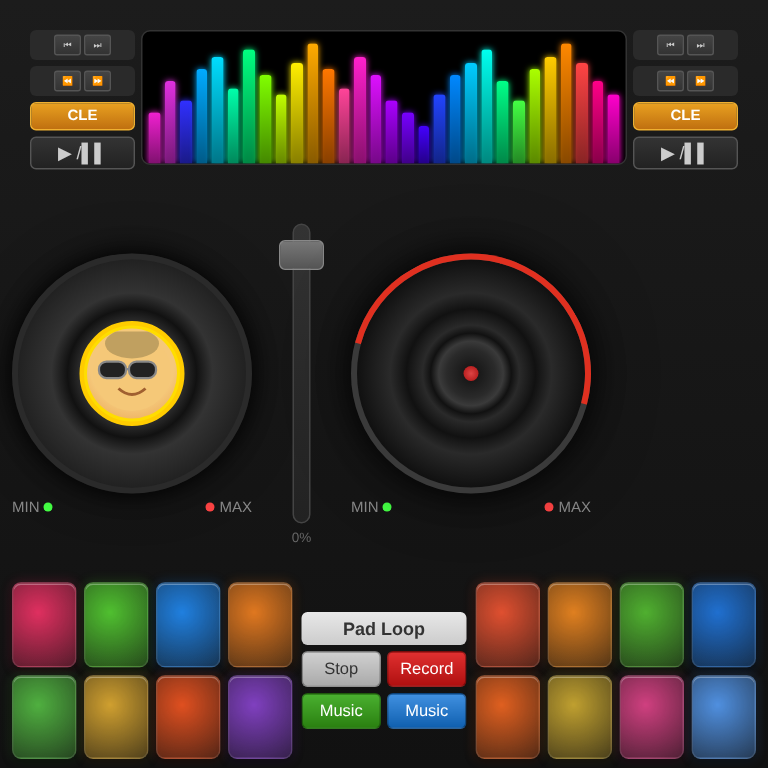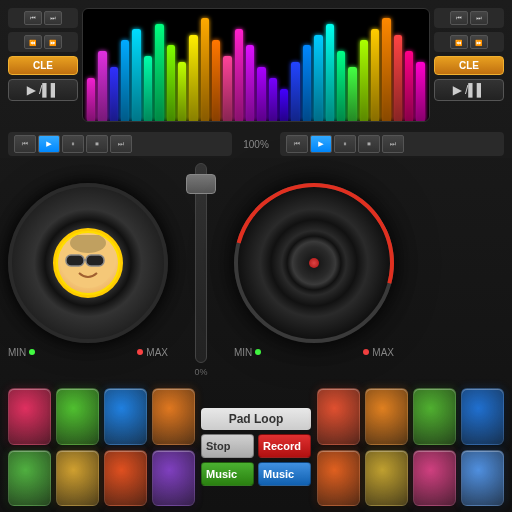--- a/index.html
+++ b/index.html
@@ -16,21 +16,21 @@
       height: 512px;
       background: linear-gradient(180deg, #1c1c1c 0%, #111 100%);
       display: flex;
       flex-direction: column;
     }
 
     
     .top-section {
       display: flex;
       height: 130px;
-      padding: 8px;
+      padding: 20px;
       gap: 4px;
     }
 
     .deck-controls {
       display: flex;
       flex-direction: column;
       gap: 4px;
       width: 70px;
     }
 
@@ -369,21 +369,22 @@
       display: grid;
       grid-template-columns: 1fr 1fr;
       gap: 4px;
       width: 100%;
     }
 
     .ctrl-btn {
       padding: 5px 4px;
       border-radius: 4px;
       font-size: 11px;
-      font-weight: bold;
+      font-weight: normal;
+      text-align: center;
       cursor: pointer;
       border: 1px solid rgba(0,0,0,0.3);
     }
 
     .ctrl-btn.stop-btn {
       background: linear-gradient(180deg, #d0d0d0 0%, #aaa 100%);
       color: #333;
     }
 
     .ctrl-btn.record-btn {
@@ -472,37 +473,20 @@
         <div class="transport-btn">⏩</div>
       </div>
       <div class="cle-btn">CLE</div>
       <div class="play-pause-btn">
         <span>▶</span>
         <span>/▌▌</span>
       </div>
     </div>
   </div>
 
-  <div class="transport-bar">
-    <div class="transport-bar-left">
-      <div class="t-btn">⏮</div>
-      <div class="t-btn play">▶</div>
-      <div class="t-btn pause">⏸</div>
-      <div class="t-btn stop-t">⏹</div>
-      <div class="t-btn">⏭</div>
-    </div>
-    <div class="percent-label">100%</div>
-    <div class="transport-bar-right">
-      <div class="t-btn">⏮</div>
-      <div class="t-btn play">▶</div>
-      <div class="t-btn pause">⏸</div>
-      <div class="t-btn stop-t">⏹</div>
-      <div class="t-btn">⏭</div>
-    </div>
-  </div>
 
   <div class="main-deck">
 
     <div class="turntable-section">
       <div class="turntable turntable-left">
         <div class="avatar-circle">
           <div class="avatar-face">
 
             <svg width="55" height="55" viewBox="0 0 55 55">
 

